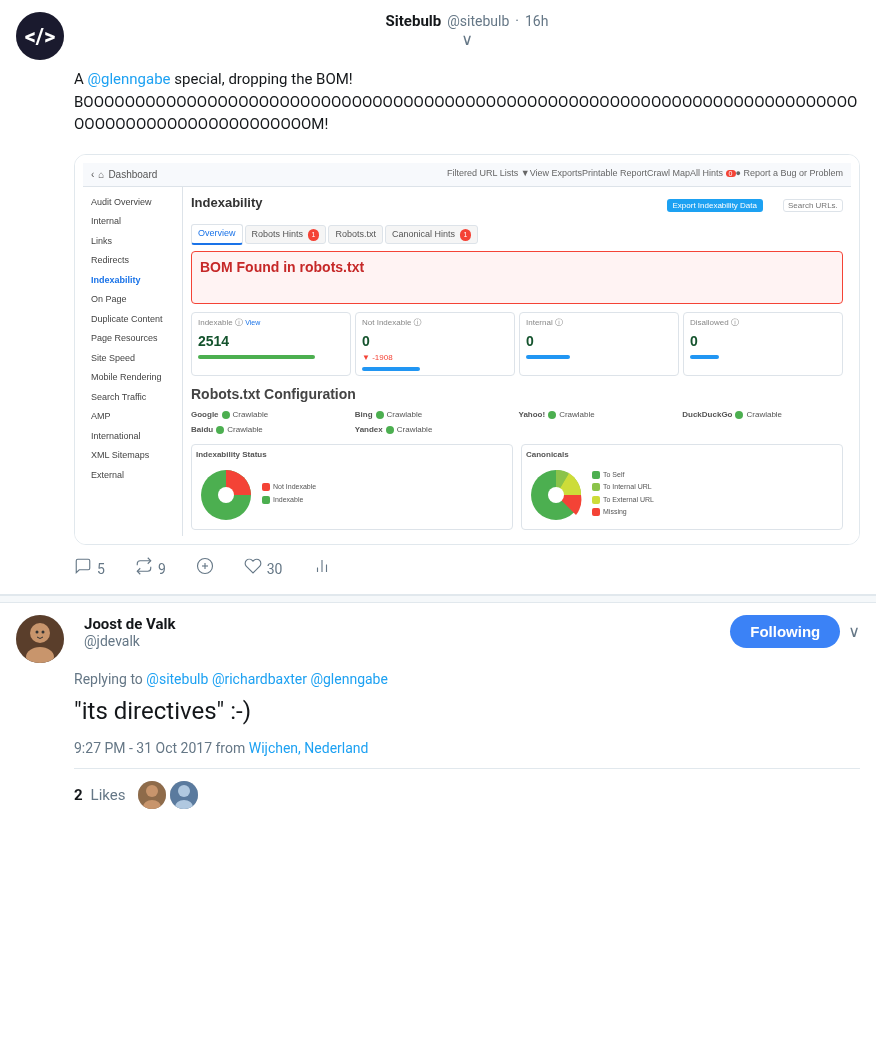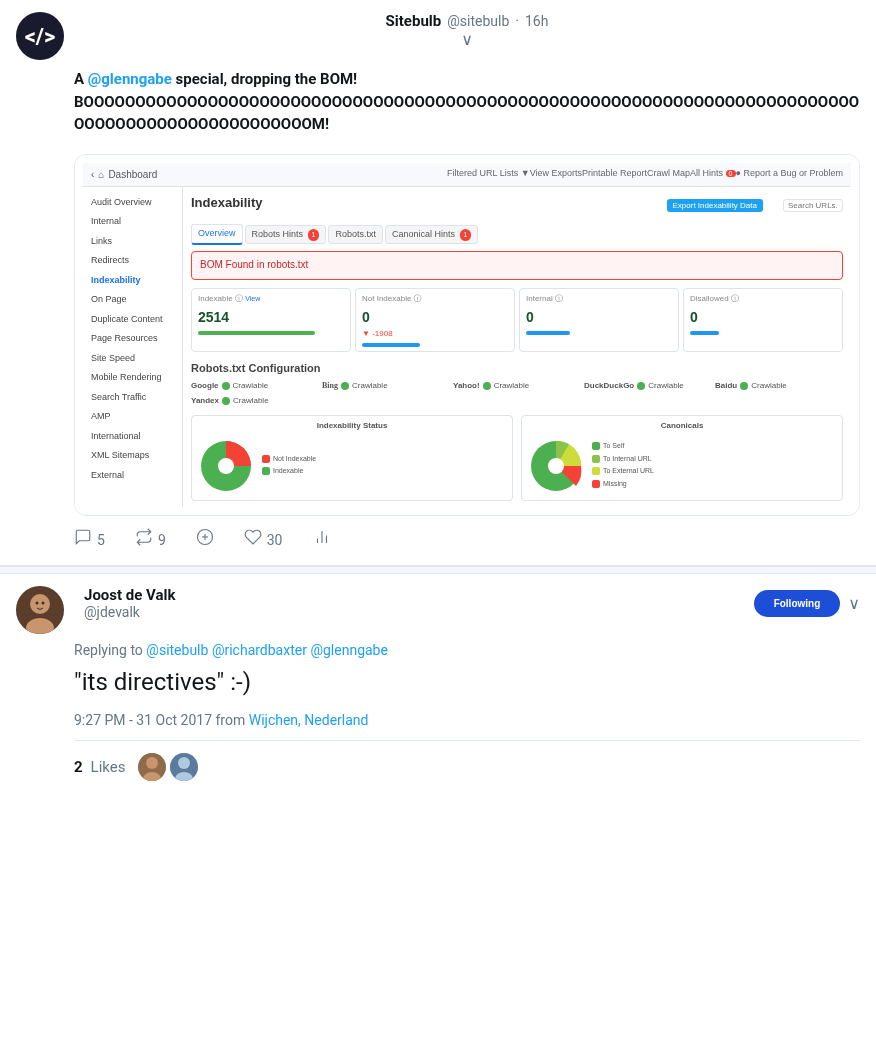--- a/index.html
+++ b/index.html
@@ -82,21 +82,20 @@
       font-size: 15px;
       line-height: 1.5;
     }
 
     .mention {
       color: #1da1f2;
     }
 
     .tweet-text {
       margin-bottom: 18px;
-      font-weight: bold;
     }
 
     .bom-text {
       word-break: break-all;
       color: #14171a;
       font-size: 15px;
       line-height: 1.5;
     }
 
     
@@ -209,24 +208,24 @@
 
     .bom-alert {
       background: #fff3f3;
       border: 1px solid #f44336;
       border-radius: 4px;
       padding: 5px 8px;
       margin-bottom: 8px;
     }
 
     .bom-alert-title {
-      font-size: 10px;
-      font-weight: normal;
+      font-size: 14px;
+      font-weight: bold;
       color: #c62828;
-      margin-bottom: 2px;
+      margin-bottom: 20px;
     }
 
     .bom-alert-text {
       font-size: 8px;
       color: #555;
       line-height: 1.3;
     }
 
     .dash-stats {
       display: flex;
@@ -259,29 +258,29 @@
       border-radius: 2px;
       margin-top: 3px;
     }
 
     .dash-crawl {
       margin-bottom: 8px;
       font-size: 8px;
     }
 
     .dash-crawl-title {
-      font-size: 11px;
+      font-size: 14px;
       font-weight: bold;
       color: #444;
       margin-bottom: 4px;
     }
 
     .dash-crawl-grid {
       display: grid;
-      grid-template-columns: repeat(5, 1fr);
+      grid-template-columns: repeat(4, 1fr);
       gap: 3px;
     }
 
     .dash-crawl-item {
       display: flex;
       align-items: center;
       gap: 3px;
       font-size: 8px;
       color: #555;
     }
@@ -303,21 +302,20 @@
       border: 1px solid #dde3e9;
       border-radius: 4px;
       padding: 4px;
     }
 
     .dash-chart-title {
       font-size: 8px;
       font-weight: bold;
       color: #555;
       margin-bottom: 4px;
-      text-align: center;
     }
 
     .dash-chart-content {
       display: flex;
       align-items: center;
       gap: 6px;
     }
 
     .dash-chart-legend {
       font-size: 7px;
@@ -456,23 +454,23 @@
     .search-box-mini {
       border: 1px solid #dde3e9;
       border-radius: 3px;
       padding: 1px 4px;
       font-size: 8px;
       color: #aaa;
       width: 60px;
     }
 
     .following-btn {
-      background: #1d4ed8;
+      background: #3b82f6;
       color: white;
-      font-size: 10px;
+      font-size: 15px;
       font-weight: 700;
       padding: 8px 20px;
       border-radius: 20px;
       border: none;
       cursor: pointer;
     }
   </style>
 </head>
 <body>
 
@@ -592,21 +590,21 @@
 
             <div class="dash-crawl">
               <div class="dash-crawl-title">Robots.txt Configuration</div>
               <div class="dash-crawl-grid">
                 <div class="dash-crawl-item">
                   <span style="font-weight:bold;">Google</span>
                   <span class="crawl-dot"></span>
                   <span>Crawlable</span>
                 </div>
                 <div class="dash-crawl-item">
-                  <span style="font-weight:bold;font-family:Liberation Serif, serif;">Bing</span>
+                  <span style="font-weight:bold;">Bing</span>
                   <span class="crawl-dot"></span>
                   <span>Crawlable</span>
                 </div>
                 <div class="dash-crawl-item">
                   <span style="font-weight:bold;">Yahoo!</span>
                   <span class="crawl-dot"></span>
                   <span>Crawlable</span>
                 </div>
                 <div class="dash-crawl-item">
                   <span style="font-weight:bold;">DuckDuckGo</span>

